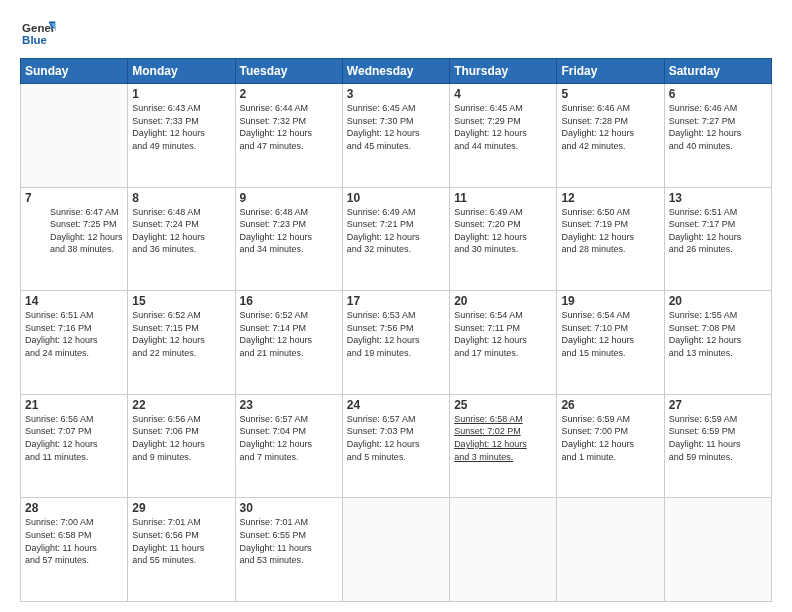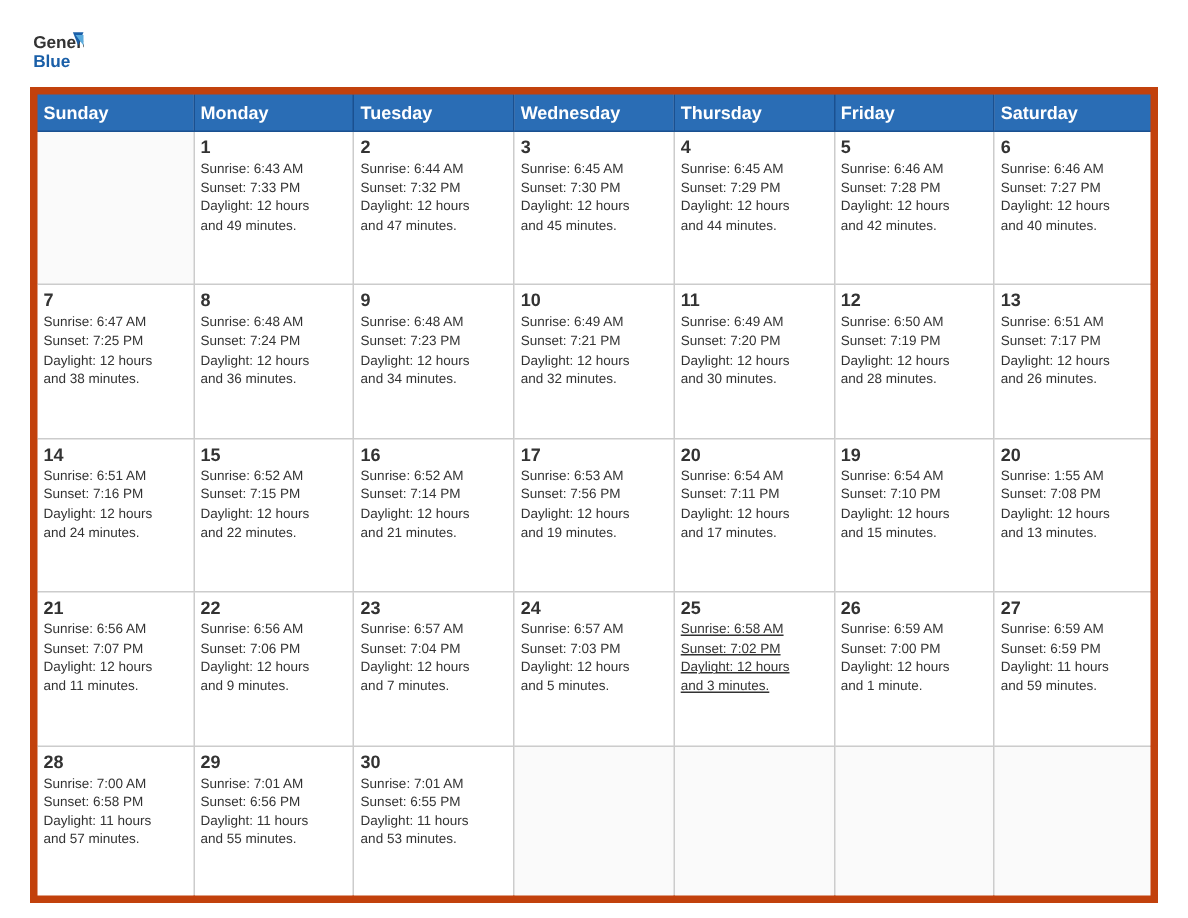--- a/index.html
+++ b/index.html
@@ -39,21 +39,21 @@
       font-size: 32px;
       color: #333;
       font-weight: normal;
     }
     .subtitle {
       font-size: 14px;
       color: #555;
     }
     .calendar {
       flex: 1;
-      border: 5px solid #c2410c;
+      border: 1px solid #c2410c;
       border-collapse: collapse;
       width: 100%;
       table-layout: fixed;
     }
     .calendar th {
       background: #2a6db5;
       color: #fff;
       font-size: 12px;
       font-weight: bold;
       padding: 5px 4px;
@@ -155,21 +155,21 @@
             <span class="day-num">6</span>
             <div class="cell-text" style="white-space: pre-line;">Sunrise: 6:46 AM
 Sunset: 7:27 PM
 Daylight: 12 hours
 and 40 minutes.</div>
           </td>
         </tr>
         <tr>
           <td>
             <span class="day-num">7</span>
-            <div class="cell-text" style="white-space: pre-line;">Sunrise: 6:47 AM
+            <div class="cell-text" style="white-space: pre-line; margin-left: 25px;">Sunrise: 6:47 AM
 Sunset: 7:25 PM
 Daylight: 12 hours
 and 38 minutes.</div>
           </td>
           <td>
             <span class="day-num">8</span>
             <div class="cell-text" style="white-space: pre-line;">Sunrise: 6:48 AM
 Sunset: 7:24 PM
 Daylight: 12 hours
 and 36 minutes.</div>

